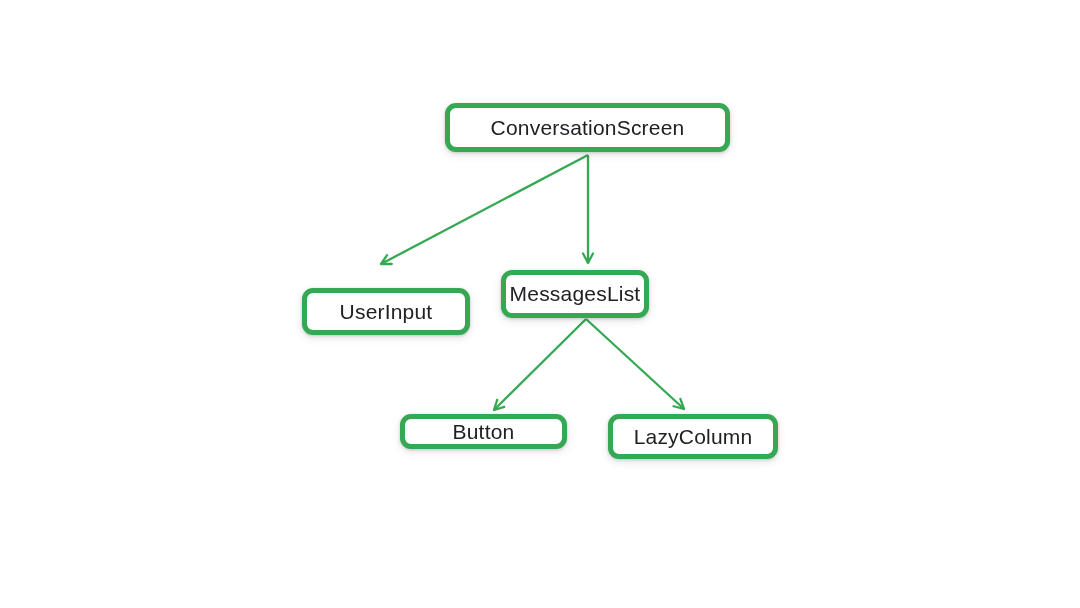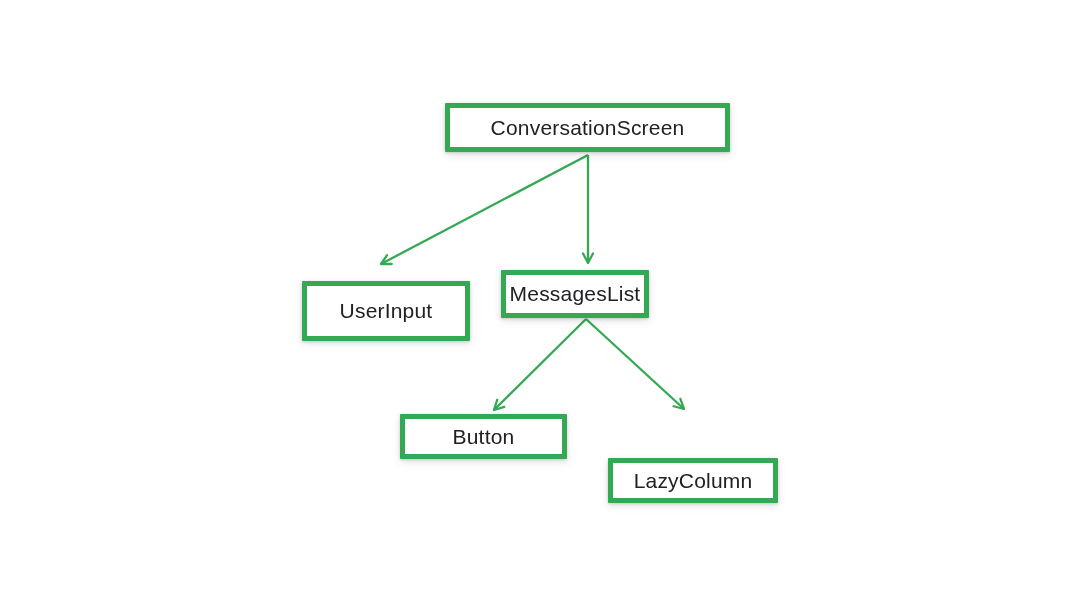--- a/index.html
+++ b/index.html
@@ -29,38 +29,38 @@
   }
   .edge {
     stroke: var(--green);
     stroke-width: 2.3;
     fill: none;
   }
   .node {
     position: absolute;
     background: #fff;
     border: 5px solid var(--green);
-    border-radius: 1px;
+    border-radius: 11px;
     display: flex;
     align-items: center;
     justify-content: center;
     font-size: 21px;
     color: var(--text-dark);
     box-shadow: 0 1px 3px rgba(60,64,67,.22), 0 3px 9px rgba(60,64,67,.13);
     letter-spacing: 0.2px;
   }
   .node.yellow {
     border-color: var(--yellow);
     color: var(--text-gray);
   }
   .node-conversation-screen { left: 445px; top: 103px; width: 285px; height: 49px; }
-  .node-user-input          { left: 302px; top: 281px; width: 168px; height: 60px; }
+  .node-user-input          { left: 302px; top: 288px; width: 168px; height: 47px; }
   .node-messages-list       { left: 501px; top: 270px; width: 148px; height: 48px; }
-  .node-button              { left: 400px; top: 414px; width: 167px; height: 45px; }
-  .node-lazy-column         { left: 608px; top: 414px; width: 170px; height: 45px; z-index: 2; margin-top: 44px; }
+  .node-button              { left: 400px; top: 414px; width: 167px; height: 35px; }
+  .node-lazy-column         { left: 608px; top: 414px; width: 170px; height: 45px; z-index: 2; }
   .node-lazy-list-state     { left: 611px; top: 457px; width: 171px; height: 45px; z-index: 1; }
 </style>
 </head>
 <body>
 
 <div class="stage">
 
   <svg class="edges-svg" viewBox="0 0 1080 608" xmlns="http://www.w3.org/2000/svg">
     <defs>
       <marker id="arrowhead" markerWidth="14" markerHeight="14" refX="11" refY="6.5" orient="auto" markerUnits="userSpaceOnUse">

